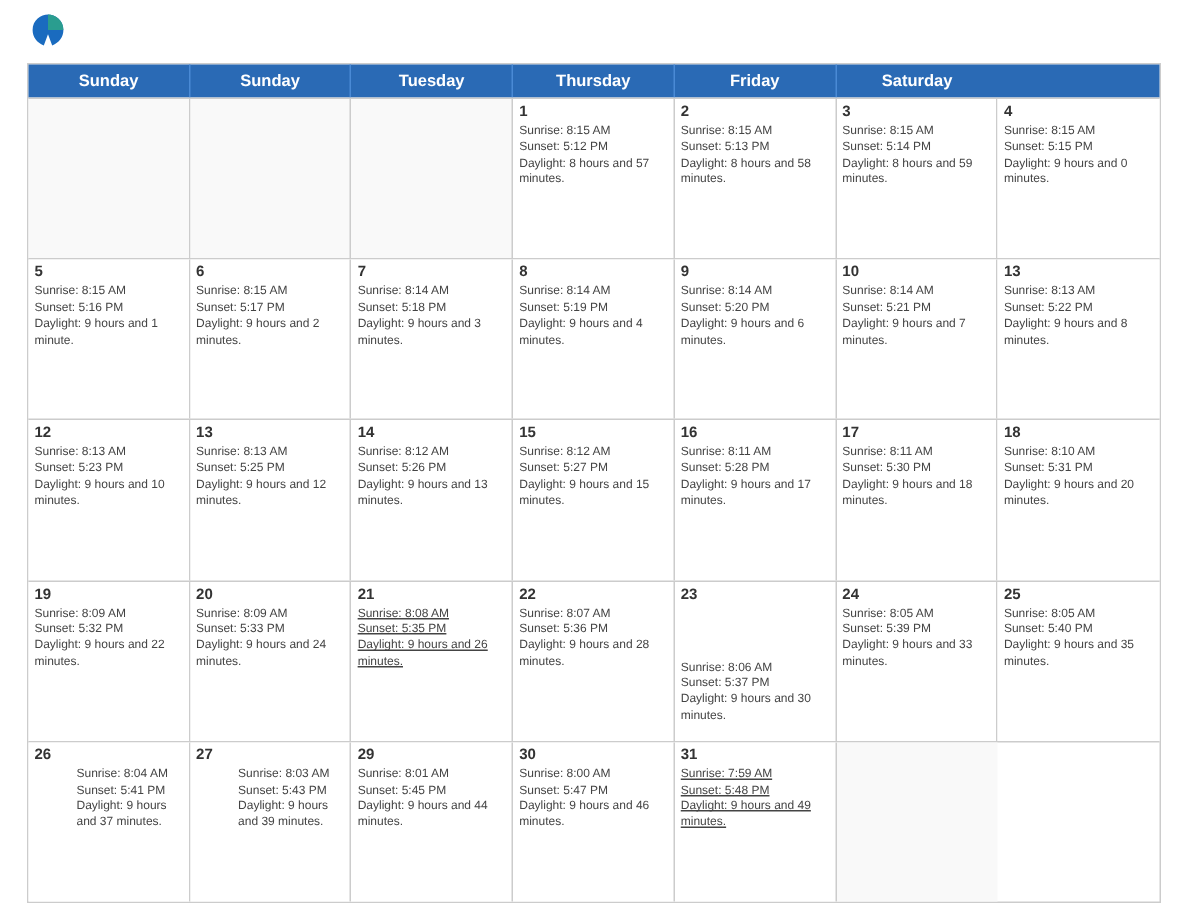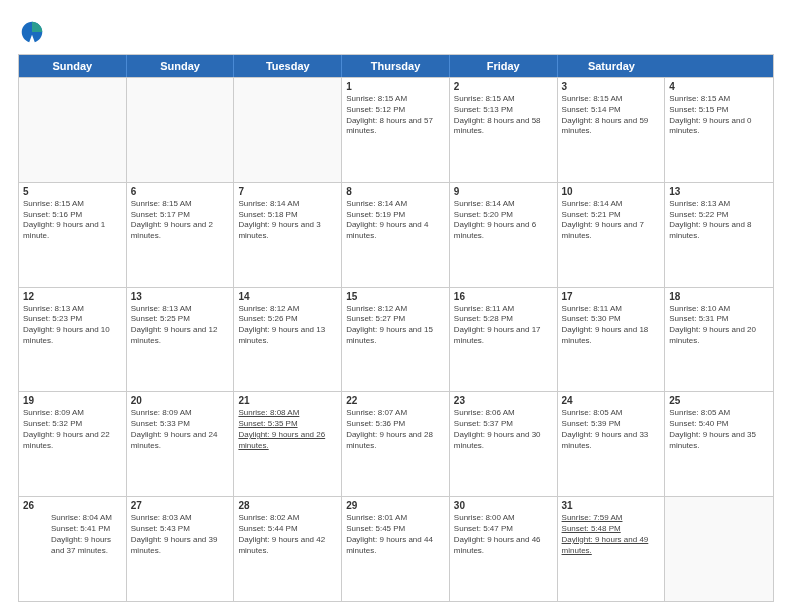--- a/index.html
+++ b/index.html
@@ -6,21 +6,21 @@
     body {
       font-family: Arial, sans-serif;
       background: #fff;
       width: 792px;
       height: 612px;
       overflow: hidden;
     }
     .page {
       width: 792px;
       height: 612px;
-      padding: 18px 18px 10px 18px;
+      padding: 6px 18px 10px 18px;
       display: flex;
       flex-direction: column;
     }
     .header {
       display: flex;
       justify-content: space-between;
       align-items: flex-start;
       margin-bottom: 8px;
     }
     .logo {
@@ -282,21 +282,21 @@
 Daylight: 9 hours and 26 minutes.</div>
           </div>
           <div class="cal-cell">
             <div class="day-num">22</div>
             <div class="day-info" style="white-space: pre-line;">Sunrise: 8:07 AM
 Sunset: 5:36 PM
 Daylight: 9 hours and 28 minutes.</div>
           </div>
           <div class="cal-cell">
             <div class="day-num">23</div>
-            <div class="day-info" style="white-space: pre-line;">Sunrise: 8:06 AM
+            <div class="day-info" style="white-space: pre-line; margin-top: 36px;">Sunrise: 8:06 AM
 Sunset: 5:37 PM
 Daylight: 9 hours and 30 minutes.</div>
           </div>
           <div class="cal-cell">
             <div class="day-num">24</div>
             <div class="day-info" style="white-space: pre-line;">Sunrise: 8:05 AM
 Sunset: 5:39 PM
 Daylight: 9 hours and 33 minutes.</div>
           </div>
           <div class="cal-cell">
@@ -308,29 +308,23 @@
         </div>
         <div class="cal-row">
           <div class="cal-cell">
             <div class="day-num">26</div>
             <div class="day-info" style="white-space: pre-line; margin-left: 28px;">Sunrise: 8:04 AM
 Sunset: 5:41 PM
 Daylight: 9 hours and 37 minutes.</div>
           </div>
           <div class="cal-cell">
             <div class="day-num">27</div>
-            <div class="day-info" style="white-space: pre-line;">Sunrise: 8:03 AM
+            <div class="day-info" style="white-space: pre-line; margin-left: 28px;">Sunrise: 8:03 AM
 Sunset: 5:43 PM
 Daylight: 9 hours and 39 minutes.</div>
-          </div>
-          <div class="cal-cell">
-            <div class="day-num">28</div>
-            <div class="day-info" style="white-space: pre-line;">Sunrise: 8:02 AM
-Sunset: 5:44 PM
-Daylight: 9 hours and 42 minutes.</div>
           </div>
           <div class="cal-cell">
             <div class="day-num">29</div>
             <div class="day-info" style="white-space: pre-line;">Sunrise: 8:01 AM
 Sunset: 5:45 PM
 Daylight: 9 hours and 44 minutes.</div>
           </div>
           <div class="cal-cell">
             <div class="day-num">30</div>
             <div class="day-info" style="white-space: pre-line;">Sunrise: 8:00 AM

